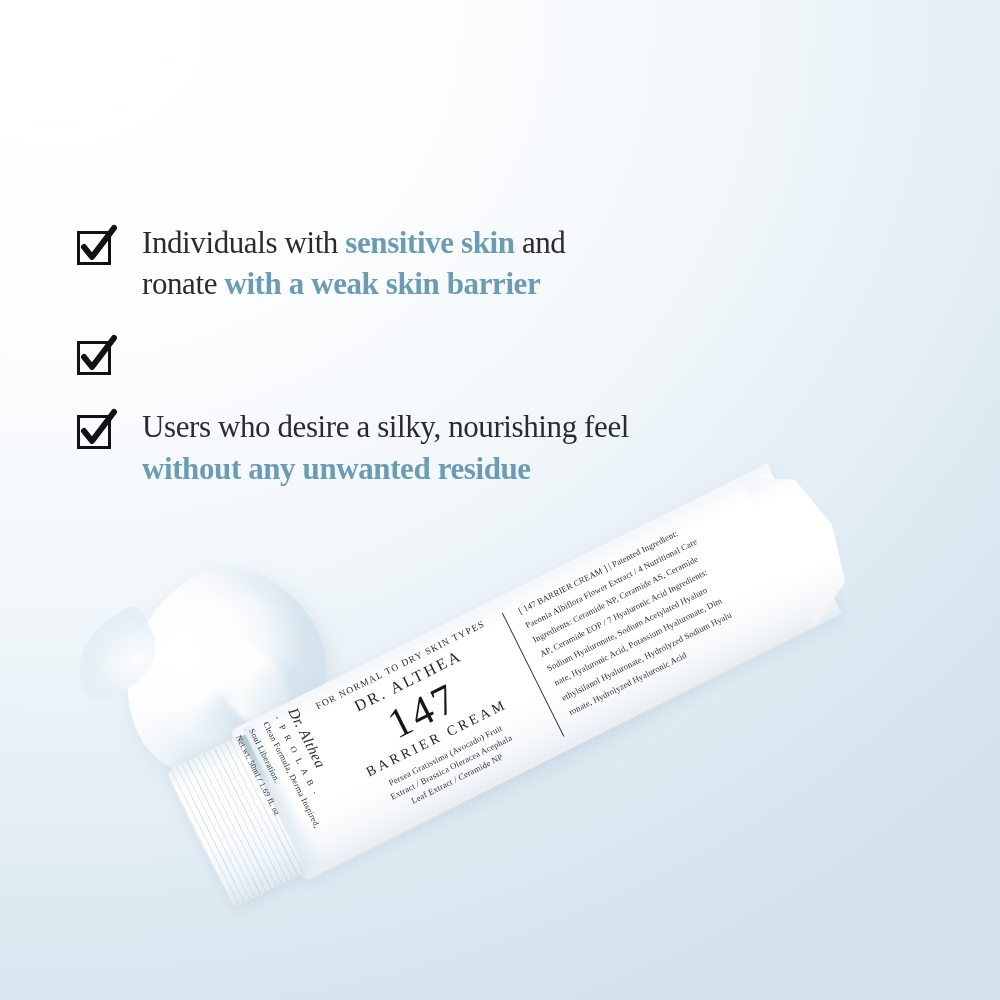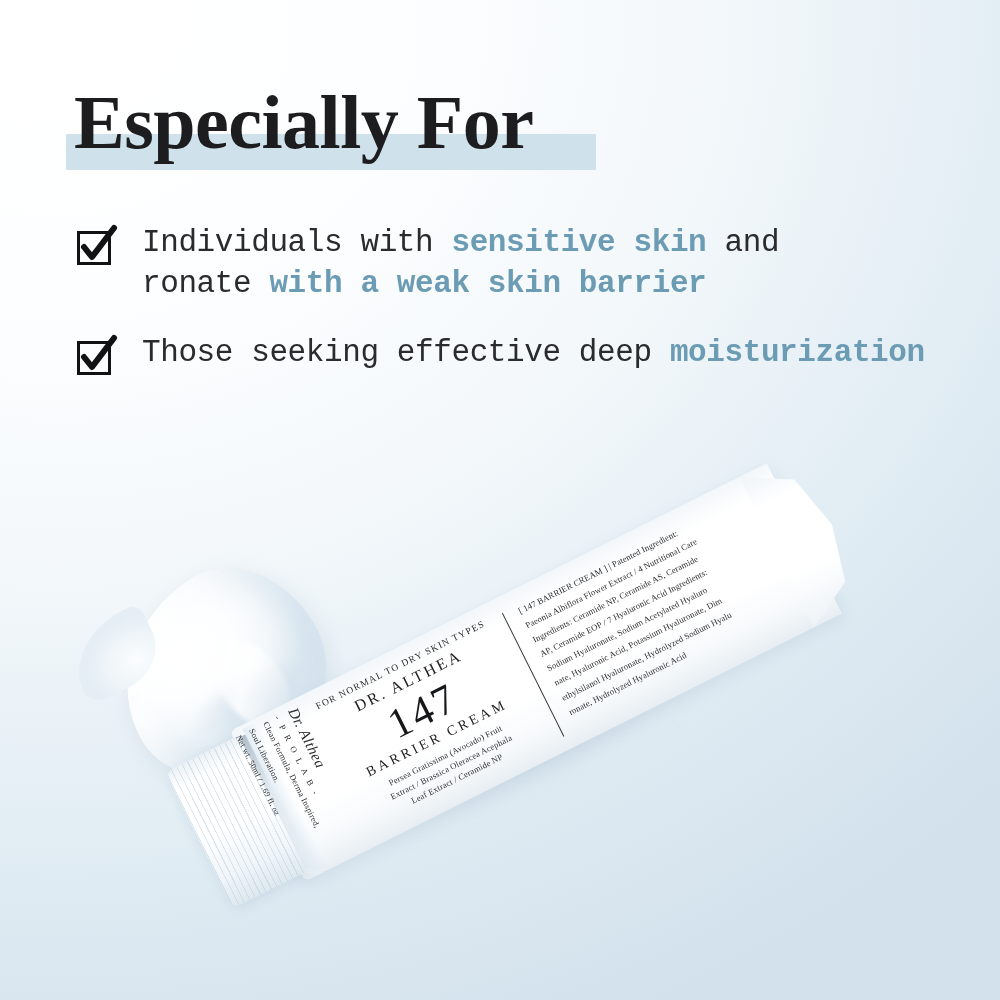--- a/index.html
+++ b/index.html
@@ -69,21 +69,21 @@
     border:3px solid #111214;
     background:transparent;
   }
   .check-icon svg {
     position:absolute;
     left:0; top:0;
     width:42px; height:42px;
     overflow:visible;
   }
   .check-text {
-    font-family:Liberation Mono, monospace;
+    font-family:Liberation Serif, serif;
     font-size:31px;
     line-height:1.33;
     color:#2a2b2d;
     letter-spacing:-0.4px;
     font-weight:400;
   }
   .hl { color:#6b9cb4; font-weight:600; }
 
   
   #cream-swatch {
@@ -294,24 +294,20 @@
     color:#2c2d30;
     letter-spacing:0.1px;
   }
   #ingredients .line { white-space:nowrap; }
 </style>
 </head>
 <body>
 
 <div id="stage">
 
-  <div id="headline-wrap">
-    <div id="headline-hl"></div>
-    <div id="headline">Especially For</div>
-  </div>
 
   <div id="checklist">
 
     <div class="check-row">
       <span class="check-icon">
         <span class="box"></span>
         <svg viewBox="0 0 42 42" aria-hidden="true">
           <path d="M10 21 L18 31 L40 2" fill="none" stroke="#111214" stroke-width="6" stroke-linecap="round" stroke-linejoin="round"></path>
         </svg>
       </span>
@@ -321,25 +317,34 @@
       </span>
     </div>
 
     <div class="check-row">
       <span class="check-icon">
         <span class="box"></span>
         <svg viewBox="0 0 42 42" aria-hidden="true">
           <path d="M10 21 L18 31 L40 2" fill="none" stroke="#111214" stroke-width="6" stroke-linecap="round" stroke-linejoin="round"></path>
         </svg>
       </span>
+    </div>
+
+    <div class="check-row">
+      <span class="check-icon">
+        <span class="box"></span>
+        <svg viewBox="0 0 42 42" aria-hidden="true">
+          <path d="M10 21 L18 31 L40 2" fill="none" stroke="#111214" stroke-width="6" stroke-linecap="round" stroke-linejoin="round"></path>
+        </svg>
+      </span>
       <span class="check-text">
-        <span>Those seeking effective deep </span><span class="hl">moisturization</span>
-      </span>
-    </div>
-
+        <span>Users who desire a silky, nourishing feel</span><br>
+        <span class="hl">without any unwanted residue</span>
+      </span>
+    </div>
 
   </div>
 
   <div id="cream-swatch">
     <div class="blob"></div>
     <div class="tip"></div>
     <div class="edge-shadow"></div>
     <div class="sheen"></div>
   </div>
 

